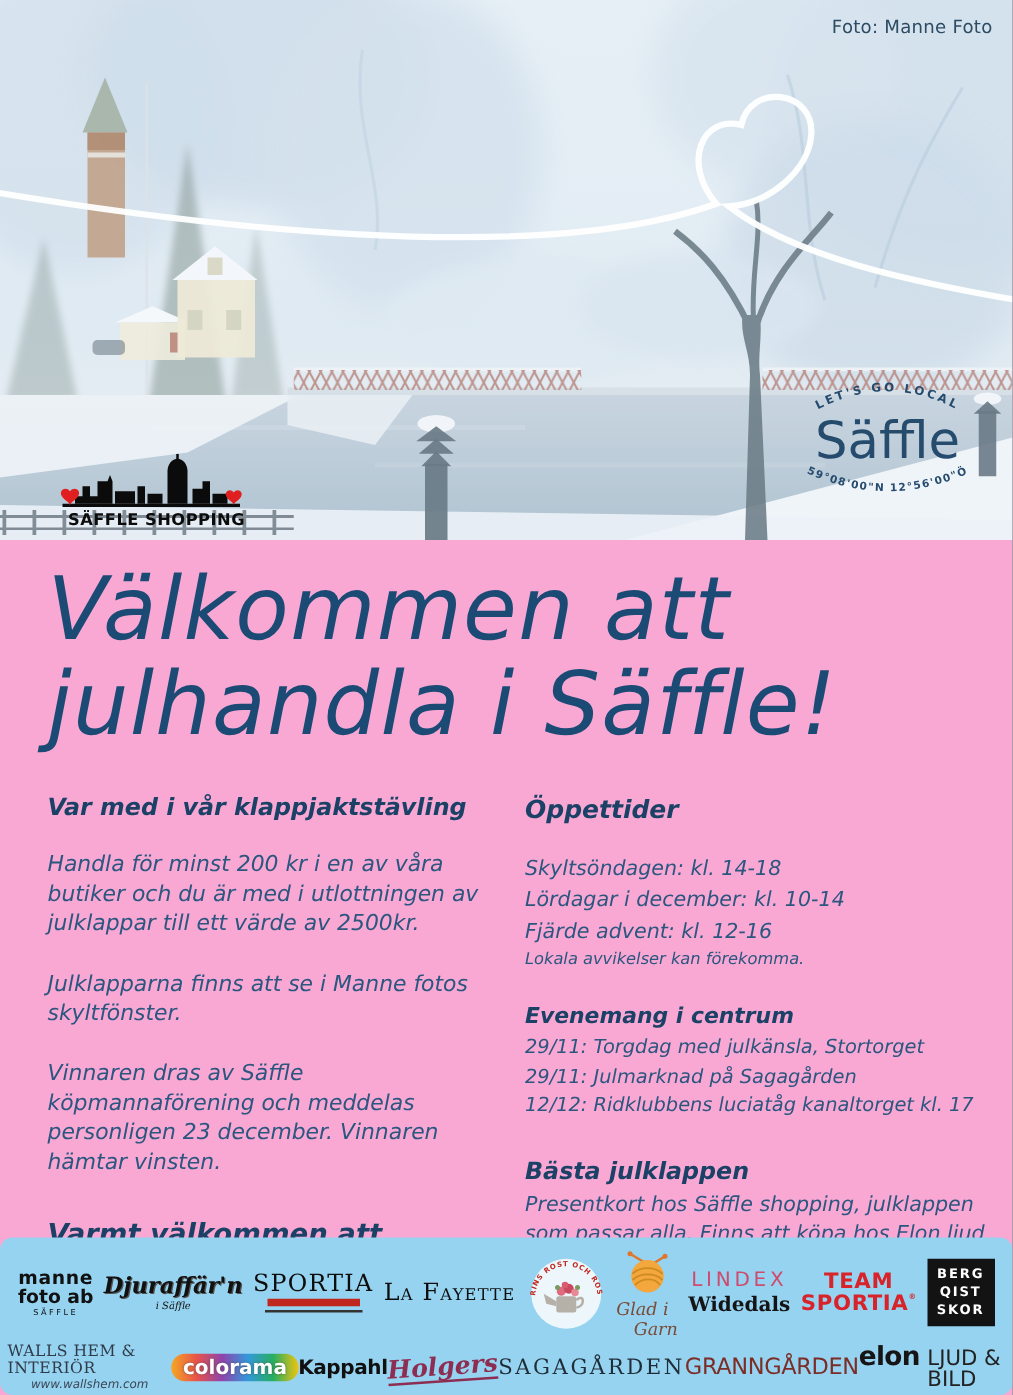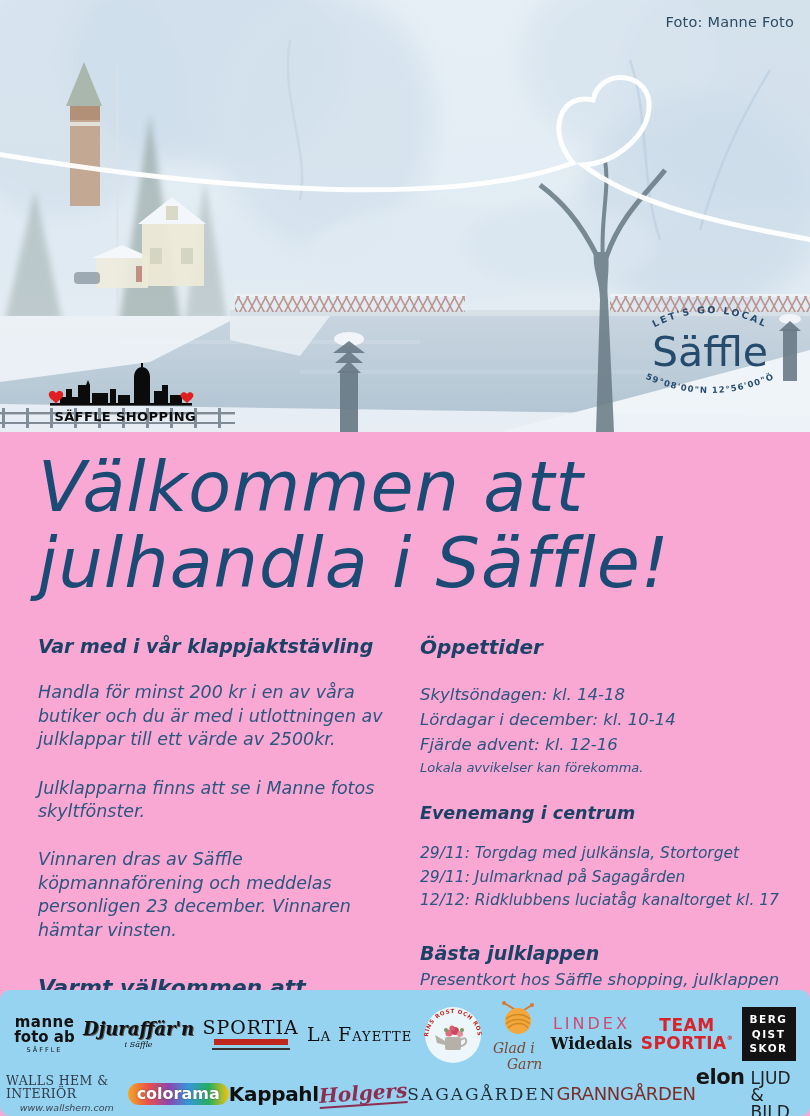--- a/index.html
+++ b/index.html
@@ -24,21 +24,21 @@
   .cols{display:flex;gap:26px;}
   .col-left{width:356px;flex:none;}
   .col-right{flex:1;min-width:0;}
   .h-left{font-size:19px;font-weight:bold;color:#1b4266;margin:4px 0 24px;white-space:nowrap;}
   .para{font-size:17.5px;line-height:1.34;margin:0 0 25px;}
   .cta{font-size:22px;font-weight:bold;color:#1b4266;line-height:1.28;margin-top:32px;}
   .h-open{font-size:20px;font-weight:bold;color:#1b4266;margin:4px 0 24px;}
   .line{font-size:16.5px;line-height:1.5;white-space:nowrap;}
   .line-sm{font-size:15.5px;line-height:1.5;white-space:nowrap;}
   .note{font-size:13px;margin-top:3px;}
-  .h-sub{font-size:17.5px;font-weight:bold;color:#1b4266;margin:28px 0 19px;}
+  .h-sub{font-size:17.5px;font-weight:bold;color:#1b4266;margin:28px 0 3px;}
   .h-sub2{font-size:19px;font-weight:bold;color:#1b4266;margin:30px 0 4px;}
   .gift{font-size:16.5px;line-height:1.4;margin:0;}
 
   
   .sponsors{position:absolute;top:990px;left:0;width:810px;height:126px;background:#96d3f0;border-radius:10px;}
   .srow{display:flex;align-items:center;justify-content:space-evenly;padding:0 6px;}
   .srow1{height:80px;margin-top:4px;}
   .srow2{height:40px;}
   .logo{display:flex;flex-direction:column;align-items:center;line-height:1;}
 
@@ -74,21 +74,21 @@
   .bq span{font-size:10.5px;font-weight:bold;letter-spacing:1.5px;}
 
   .walls{color:#2f3b4a;}
   .walls .l1{font-family:"DejaVu Serif",serif;font-size:12.5px;letter-spacing:.4px;}
   .walls .l2{font-style:italic;font-size:9.5px;margin-top:3px;color:#3a4654;}
 
   .colorama .name{font-weight:bold;font-size:16px;color:#fff;padding:3px 9px;border-radius:11px;
       background:linear-gradient(90deg,#f5a623,#e8534a,#8e44ad,#3498db,#27ae60,#f1c40f);
       text-shadow:0 0 2px rgba(60,60,60,.7);}
 
-  .kappahl .name{font-weight:bold;font-size:20px;color:#101010;letter-spacing:-.3px;}
+  .kappahl .name{font-weight:bold;font-size:16px;color:#101010;letter-spacing:-.3px;}
 
   .holgers .name{font-family:"DejaVu Serif",serif;font-style:italic;font-weight:bold;font-size:20px;color:#8d2d52;
       transform:rotate(-4deg);border-bottom:2px solid #8d2d52;padding-bottom:1px;}
 
   .saga .name{font-family:"DejaVu Serif",serif;font-size:17px;letter-spacing:2px;color:#1f2d38;}
 
   .grann .name{font-weight:normal;font-size:18px;letter-spacing:-.3px;color:#7b2d26;}
 
   .elon{flex-direction:row;gap:6px;align-items:baseline;}
   .elon .brand{font-weight:bold;font-size:21px;letter-spacing:-.5px;color:#151515;}

